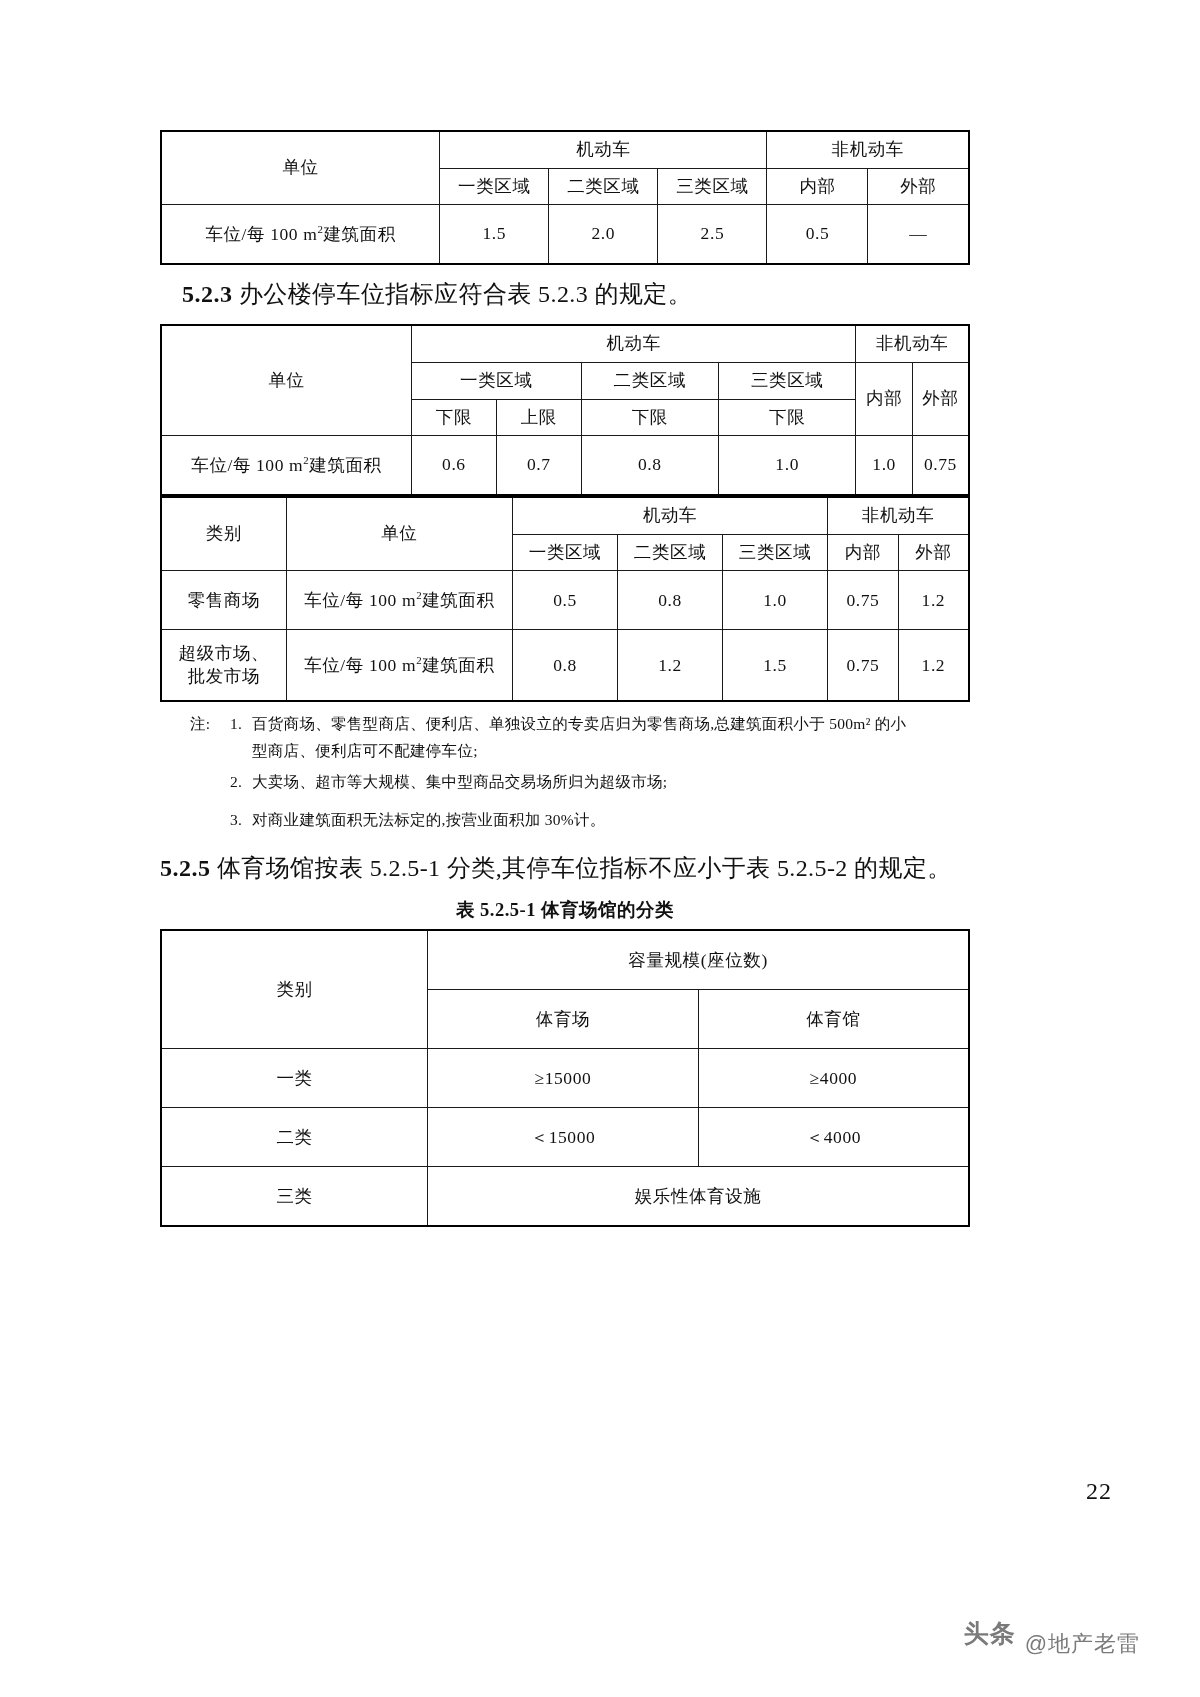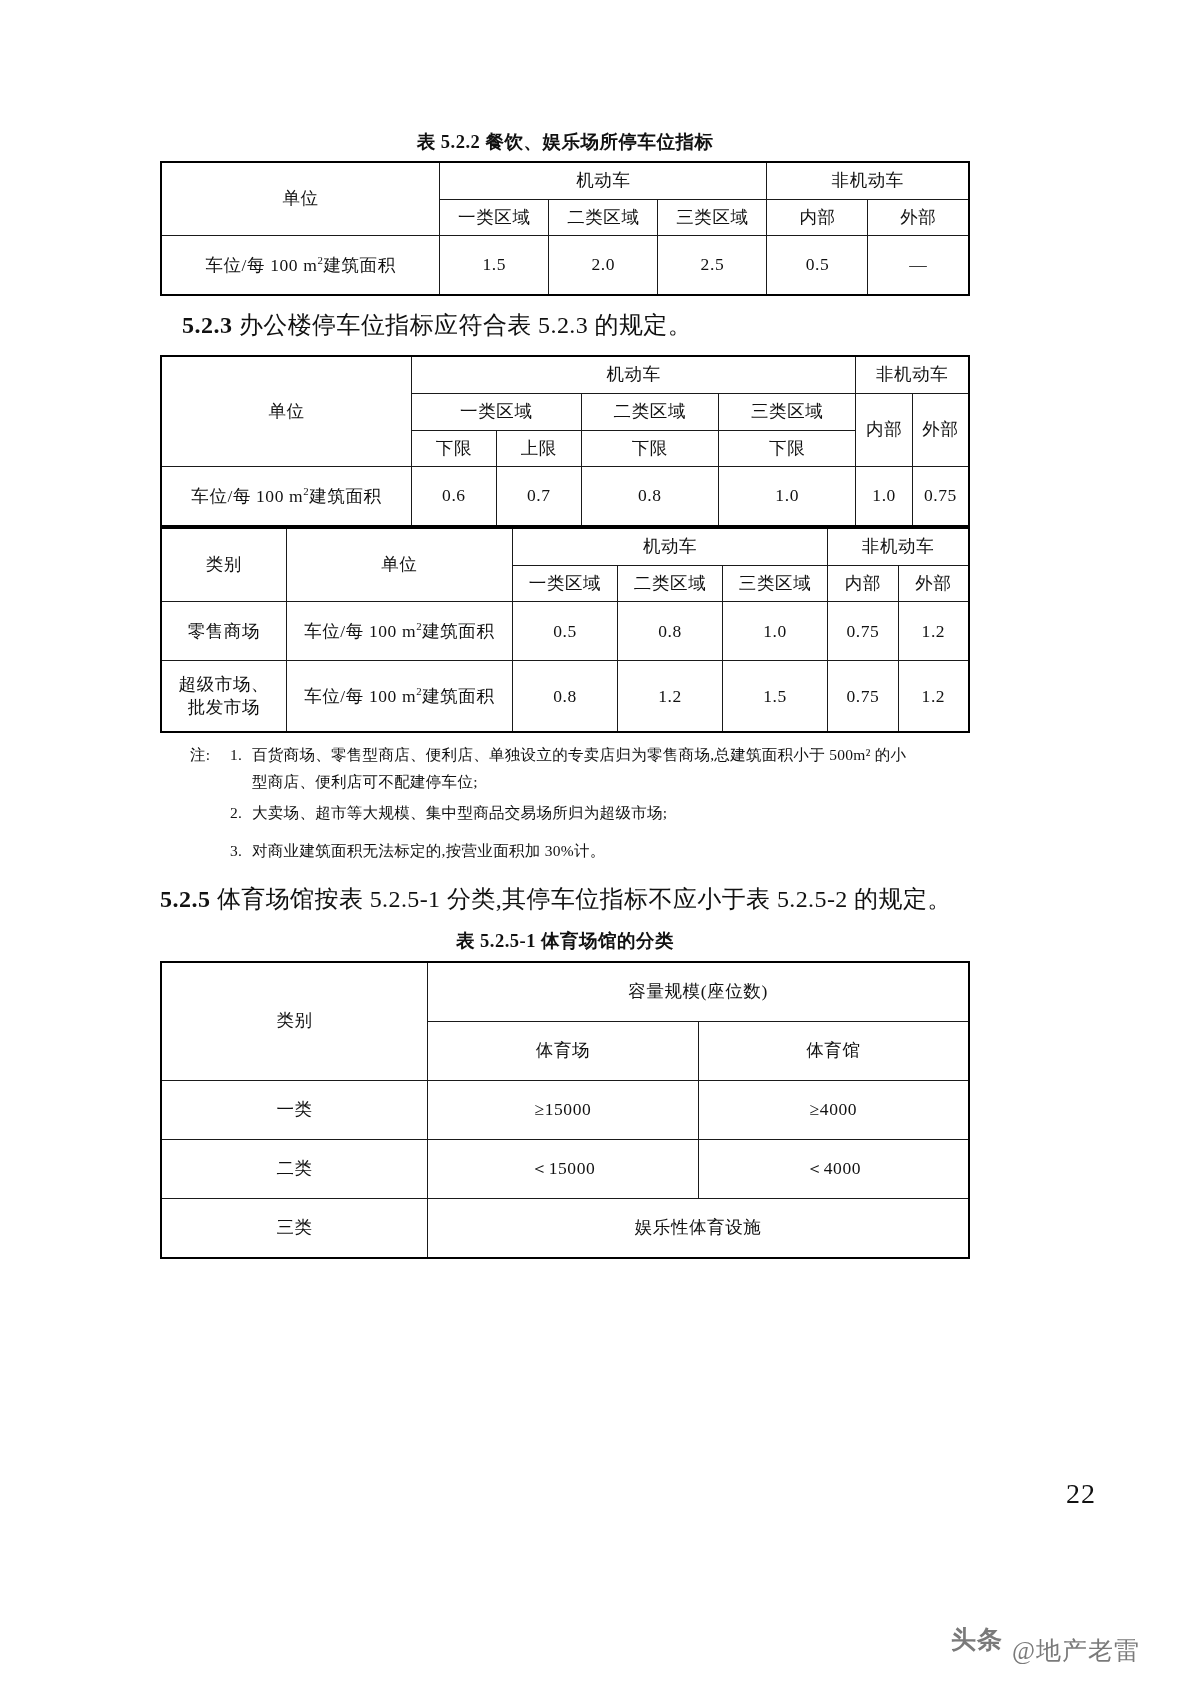--- a/index.html
+++ b/index.html
@@ -88,54 +88,53 @@
   }
   .note-line { display: flex; margin-bottom: 7px; }
   .note-label { width: 40px; flex: none; }
   .note-idx { width: 22px; flex: none; }
   .note-body { flex: 1; }
   .note-cont { padding-left: 62px; margin-top: -4px; margin-bottom: 7px; }
 
   
   .page-num {
     position: absolute;
-    right: 104px;
+    right: 88px;
     top: 1478px;
-    font-size: 28px;
+    font-size: 24px;
     letter-spacing: 1px;
   }
 
   
   .watermark {
     position: absolute;
     right: 60px;
-    bottom: 30px;
+    bottom: 38px;
     display: flex;
     align-items: center;
     gap: 9px;
     color: #6f6f6f;
     font-size: 25px;
-    font-family: Liberation Serif, serif;
+    font-family: Liberation Sans, sans-serif;
     opacity: 0.92;
   }
   .wm-logo {
     font-weight: bold;
     font-size: 25px;
     color: #6f6f6f;
     letter-spacing: 1px;
   }
-  .wm-text { font-size: 25px; letter-spacing: 1px; margin-top: 22px; }
+  .wm-text { font-size: 22px; letter-spacing: 1px; margin-top: 22px; }
 </style>
 </head>
 <body>
 
 <div class="page">
   <div class="content">
 
-    <div class="tbl-caption">表 5.2.2  餐饮、娱乐场所停车位指标</div>
 
     <table class="doc">
       <colgroup>
         <col style="width:34.5%">
         <col style="width:13.5%">
         <col style="width:13.5%">
         <col style="width:13.5%">
         <col style="width:12.5%">
         <col style="width:12.5%">
       </colgroup>

